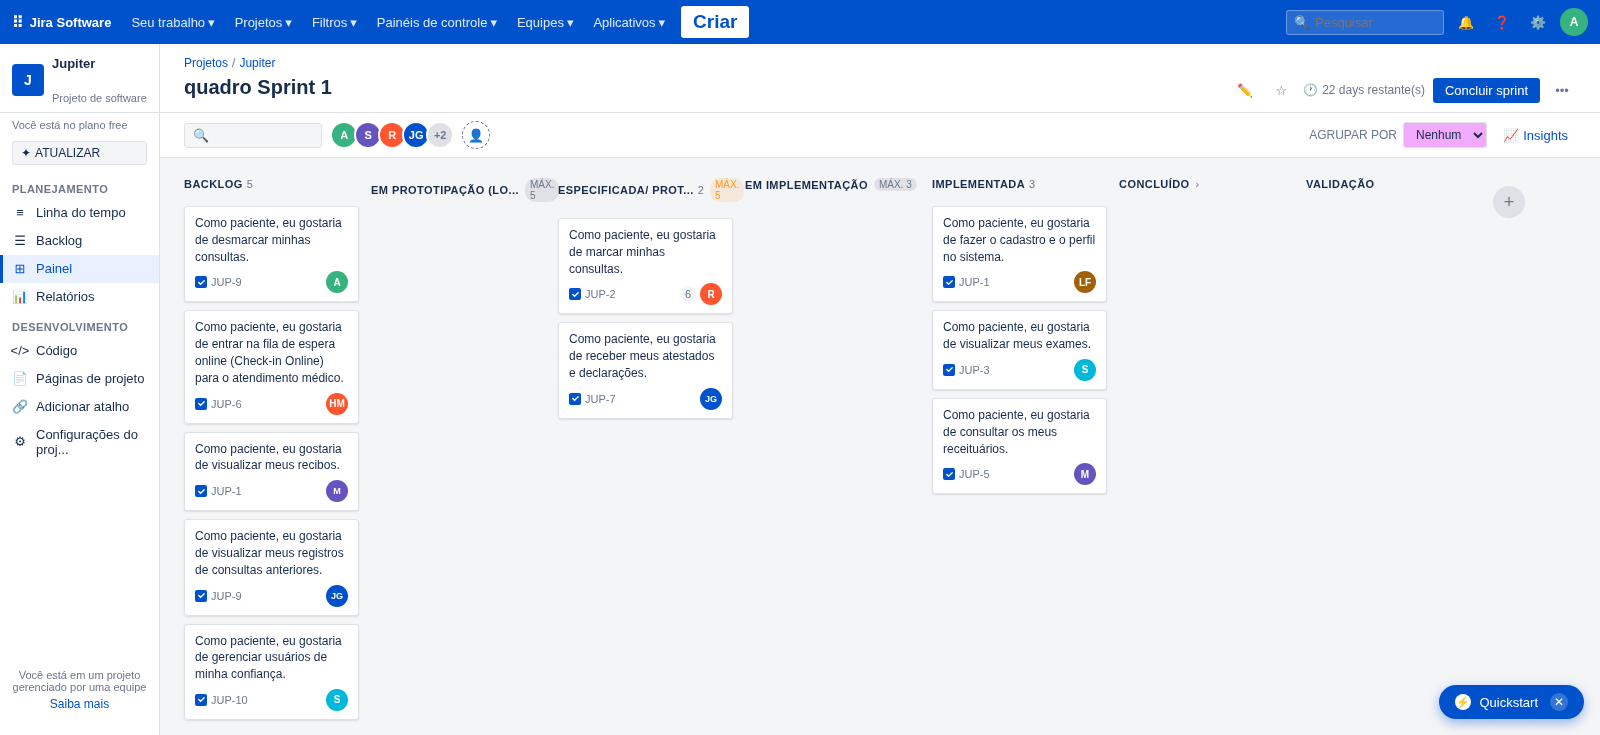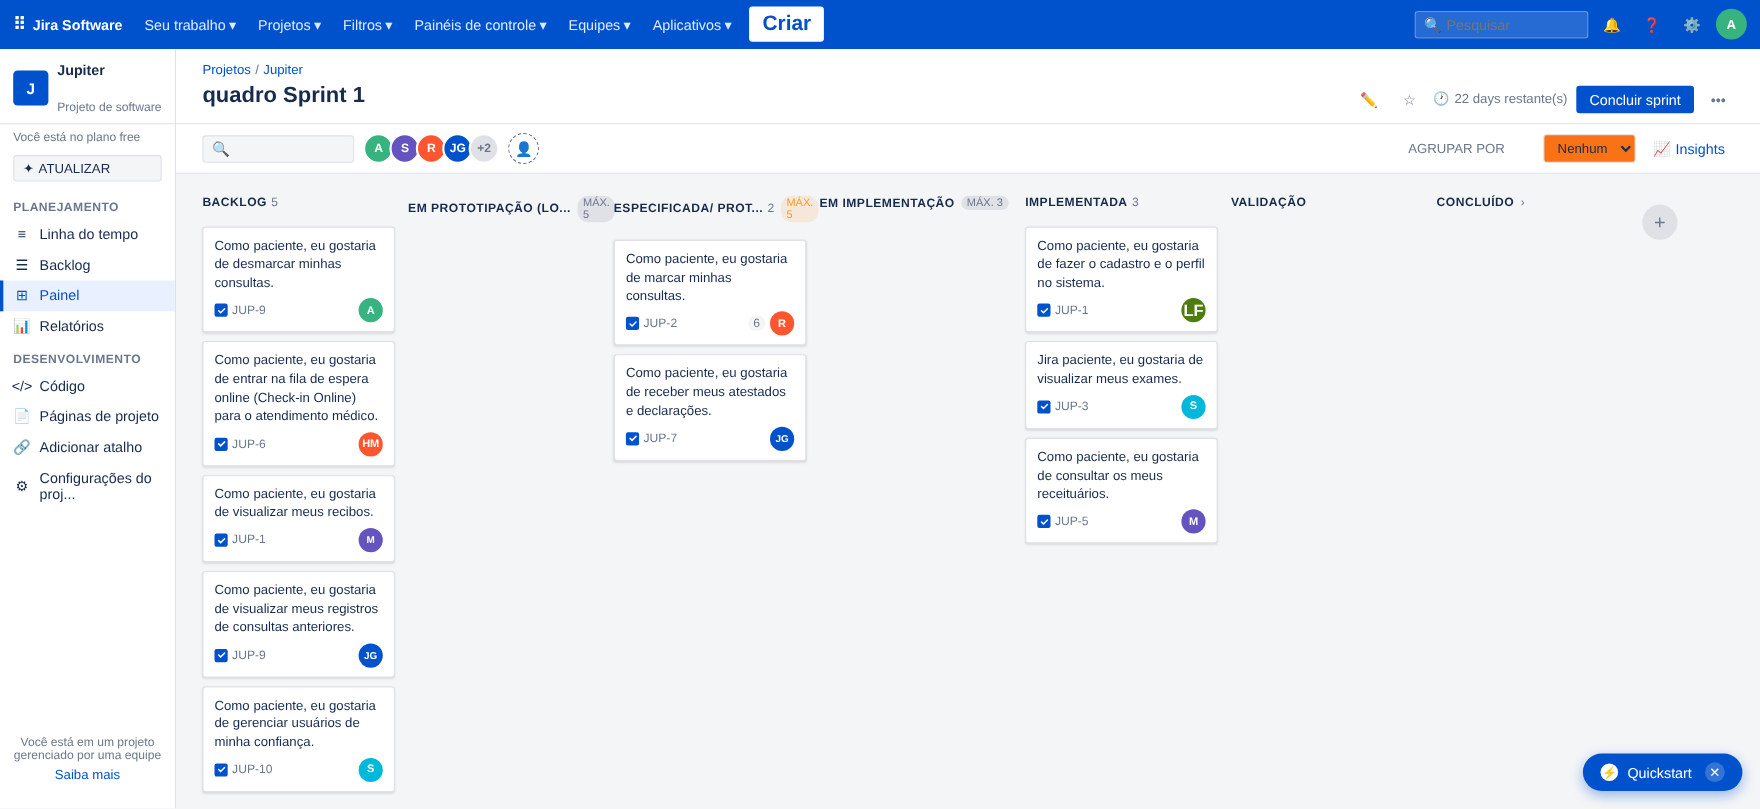--- a/index.html
+++ b/index.html
@@ -51,21 +51,21 @@
     
     .board-toolbar { padding: 8px 24px; background: #fff; display: flex; align-items: center; gap: 8px; border-bottom: 1px solid #dfe1e6; }
     .search-box { display: flex; align-items: center; background: #f4f5f7; border: 1px solid #dfe1e6; border-radius: 3px; padding: 4px 8px; gap: 4px; }
     .search-box input { background: none; border: none; outline: none; font-size: 13px; color: #172b4d; width: 120px; }
     .avatar-group { display: flex; gap: -4px; }
     .avatar-sm { width: 28px; height: 28px; border-radius: 50%; display: flex; align-items: center; justify-content: center; color: #fff; font-size: 11px; font-weight: 700; cursor: pointer; border: 2px solid #fff; margin-left: -4px; }
     .avatar-sm:first-child { margin-left: 0; }
     .avatar-plus { background: #dfe1e6; color: #6b778c; font-size: 11px; }
     .person-icon-btn { width: 28px; height: 28px; border-radius: 50%; border: 1px dashed #6b778c; display: flex; align-items: center; justify-content: center; cursor: pointer; color: #6b778c; }
     .group-by { margin-left: auto; display: flex; align-items: center; gap: 6px; font-size: 12px; color: #6b778c; }
-    .group-select { border: 1px solid #dfe1e6; border-radius: 3px; padding: 4px 8px; font-size: 12px; color: #172b4d; background: #f97316; cursor: pointer; margin-left: 29px; }
+    .group-select { border: 1px solid #dfe1e6; border-radius: 3px; padding: 4px 8px; font-size: 12px; color: #172b4d; background: #f0abfc; cursor: pointer; }
     .insights-btn { display: flex; align-items: center; gap: 4px; color: #0052cc; font-size: 13px; cursor: pointer; padding: 4px 8px; border-radius: 3px; border: none; background: none; }
 
     
     .board-area { flex: 1; overflow-x: auto; padding: 16px 24px; display: flex; gap: 12px; background: #f4f5f7; }
 
     
     .column { min-width: 175px; width: 175px; display: flex; flex-direction: column; gap: 8px; flex-shrink: 0; }
     .column-header { display: flex; align-items: center; gap: 4px; padding: 4px 0; }
     .col-title { font-size: 11px; font-weight: 700; color: #172b4d; text-transform: uppercase; letter-spacing: 0.04em; white-space: nowrap; }
     .col-count { font-size: 11px; color: #6b778c; }
@@ -397,26 +397,26 @@
             <div class="card-text">Como paciente, eu gostaria de fazer o cadastro e o perfil no sistema.</div>
             <div class="card-footer">
               <div class="card-id-row">
                 <div class="card-checkbox">
                     <svg viewBox="0 0 10 10" fill="none">
                       <polyline points="2,5 4,7 8,3" stroke="#fff" stroke-width="1.5" stroke-linecap="round"></polyline>
                     </svg>
                   </div>
                 <span class="card-id">JUP-1</span>
               </div>
-              <div class="card-avatar" style="background:#4d7c0f;font-size:15px;">LF</div>
-            </div>
-          </div>
-
-          <div class="card">
-            <div class="card-text">Jira paciente, eu gostaria de visualizar meus exames.</div>
+              <div class="card-avatar" style="background:#a16207;font-size:10px;">LF</div>
+            </div>
+          </div>
+
+          <div class="card">
+            <div class="card-text">Como paciente, eu gostaria de visualizar meus exames.</div>
             <div class="card-footer">
               <div class="card-id-row">
                 <div class="card-checkbox">
                     <svg viewBox="0 0 10 10" fill="none">
                       <polyline points="2,5 4,7 8,3" stroke="#fff" stroke-width="1.5" stroke-linecap="round"></polyline>
                     </svg>
                   </div>
                 <span class="card-id">JUP-3</span>
               </div>
               <div class="card-avatar" style="background:#00b8d9;">S</div>
@@ -431,33 +431,33 @@
                     <svg viewBox="0 0 10 10" fill="none">
                       <polyline points="2,5 4,7 8,3" stroke="#fff" stroke-width="1.5" stroke-linecap="round"></polyline>
                     </svg>
                   </div>
                 <span class="card-id">JUP-5</span>
               </div>
               <div class="card-avatar" style="background:#6554c0;">M</div>
             </div>
           </div>
         </div>
-      </div>
-
-      <div class="column">
-        <div class="column-header">
-          <span class="col-title">VALIDAÇÃO</span>
-        </div>
-        <div class="column-body" style="min-height:400px;"></div>
       </div>
 
       <div class="column col-concluded">
         <div class="column-header">
           <span class="col-title">CONCLUÍDO</span>
           <span class="col-chevron">›</span>
+        </div>
+        <div class="column-body" style="min-height:400px;"></div>
+      </div>
+
+      <div class="column">
+        <div class="column-header">
+          <span class="col-title">VALIDAÇÃO</span>
         </div>
         <div class="column-body" style="min-height:400px;"></div>
       </div>
 
       <div style="display:flex;flex-direction:column;align-items:center;padding-top:4px;">
         <button class="add-column-btn">+</button>
       </div>
 
     </div>
   </main>

